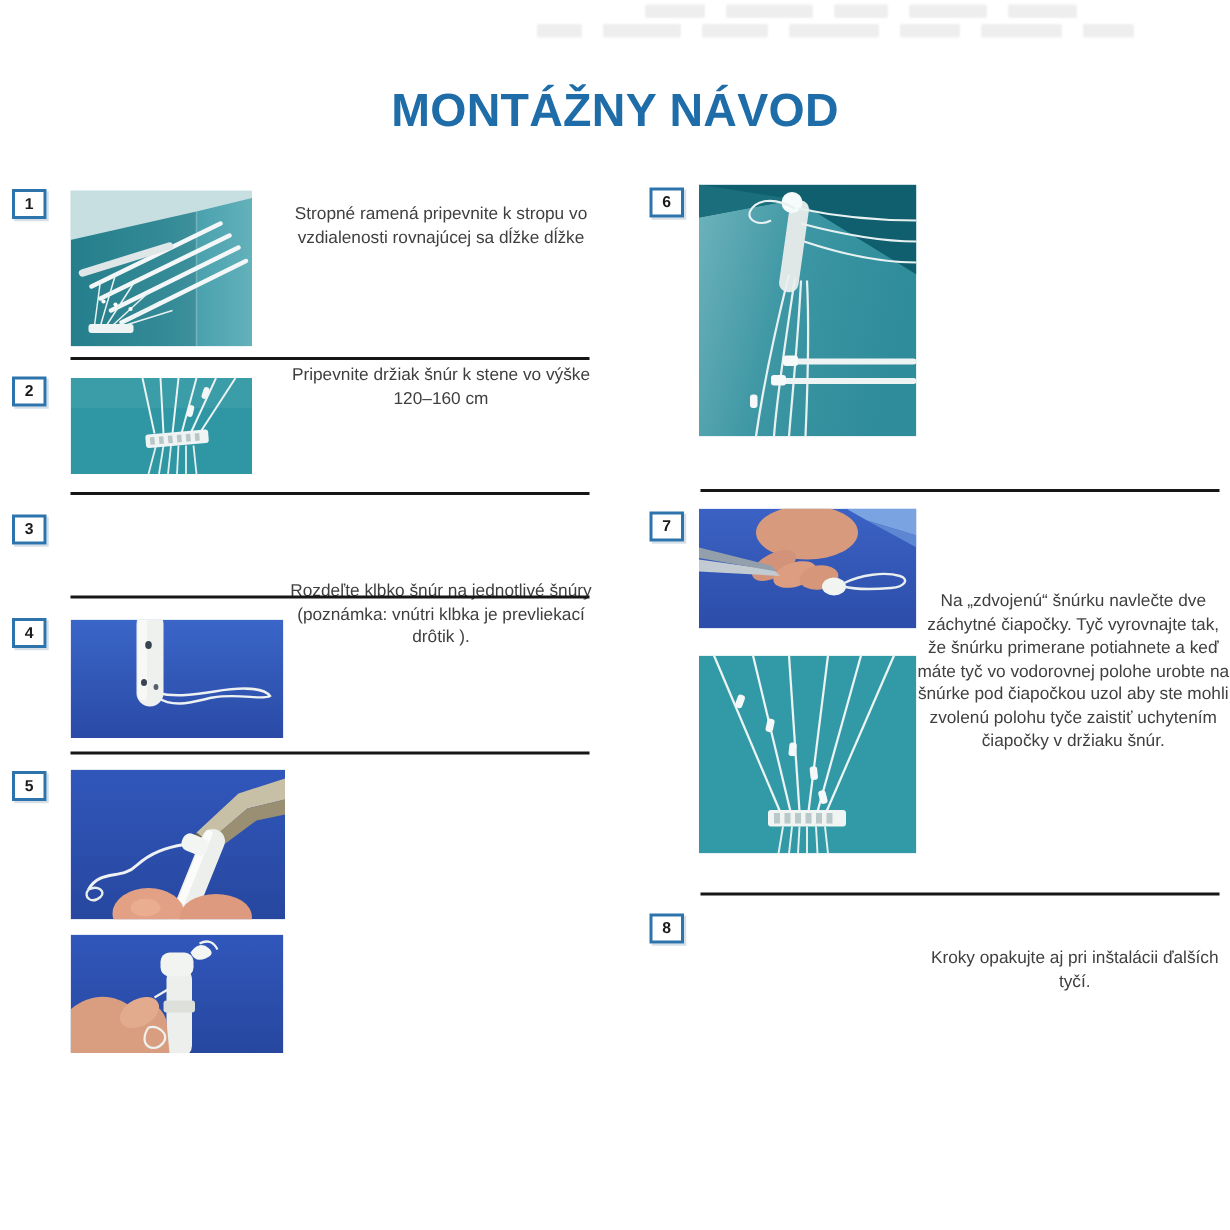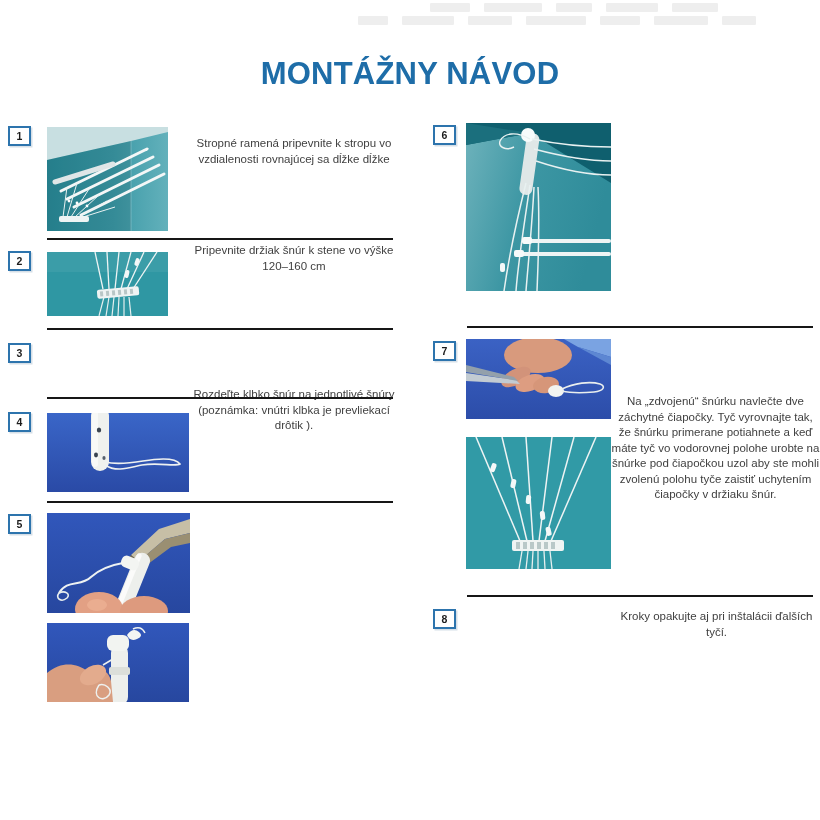--- a/index.html
+++ b/index.html
@@ -30,21 +30,21 @@
   .img7a{top:339px;left:466px;width:145px;height:80px;}
   .img7b{top:437px;left:466px;width:145px;height:132px;}
   .t1{top:136px;left:188px;width:212px;}
   .t2{top:243px;left:188px;width:212px;}
   .t3{top:345px;left:188px;width:212px;margin-top:42px;}
   .t4{top:417px;left:188px;width:212px;}
   .t5{top:537px;left:188px;width:212px;}
   .t5b{top:641px;left:188px;width:212px;}
   .t6{top:143px;left:613px;width:207px;}
   .t7{top:394px;left:611px;width:209px;}
-  .t8{top:609px;left:613px;width:207px;}
+  .t8{top:632px;left:613px;width:207px;}
   .sepL1{top:238px;left:47px;width:346px;}
   .sepL2{top:328px;left:47px;width:346px;}
   .sepL3{top:397px;left:47px;width:346px;}
   .sepL4{top:501px;left:47px;width:346px;}
   .sepR1{top:326px;left:467px;width:346px;}
   .sepR2{top:595px;left:467px;width:346px;}
 </style>
 </head>
 <body>
 

